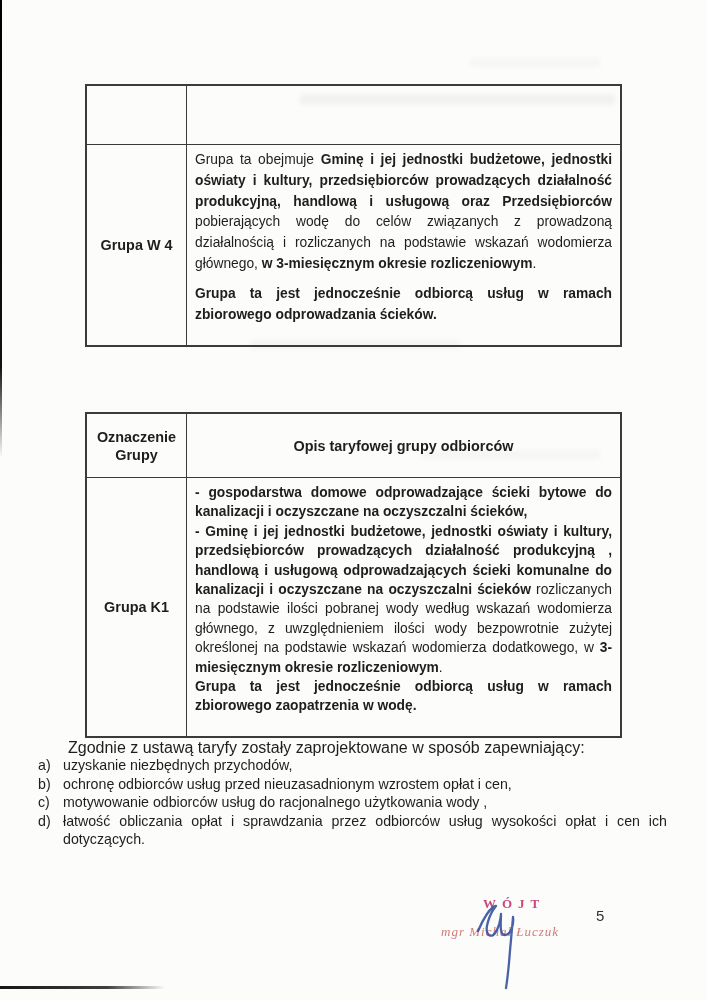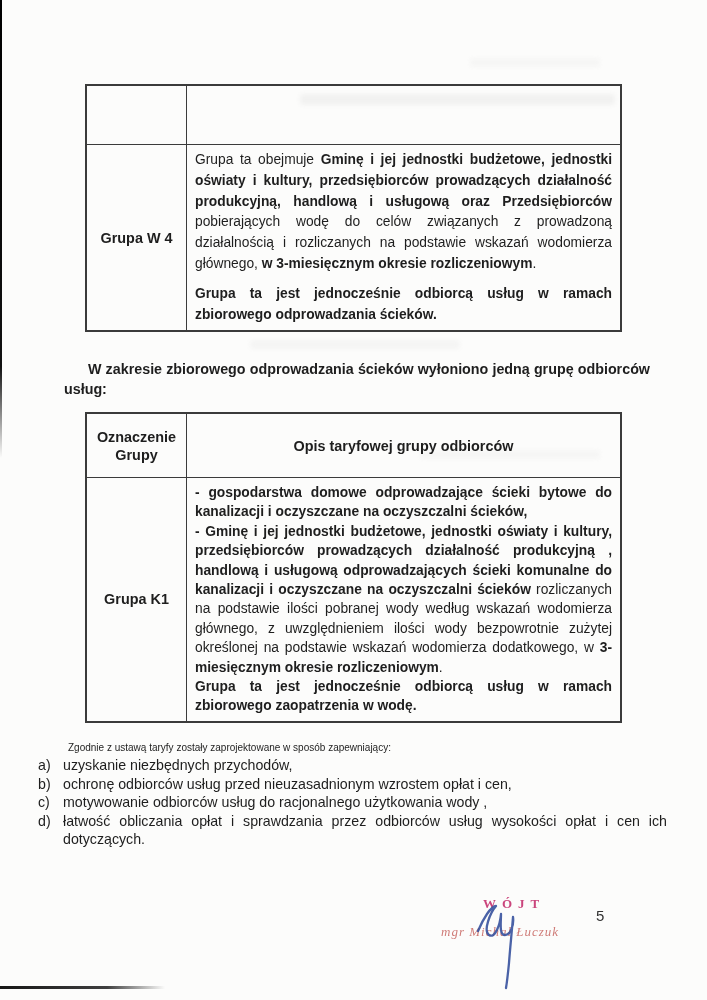--- a/index.html
+++ b/index.html
@@ -24,32 +24,32 @@
     grid-template-columns:100px 1fr;border:2px solid #3b3b3b;box-sizing:border-box;}
   .tbl-w4{top:84px;grid-template-rows:59px auto;}
   .tbl-k1{top:412px;grid-template-rows:64px auto;}
   .cell{box-sizing:border-box;}
   .c-label{border-right:1.5px solid #3b3b3b;display:flex;align-items:center;
     justify-content:center;font-weight:700;font-size:14.4px;text-align:center;}
   .c-rowdiv{border-bottom:1.5px solid #3b3b3b;}
   .c-head{display:flex;align-items:center;justify-content:center;
     font-weight:700;font-size:14.4px;text-align:center;line-height:18px;}
   .c-head-label{padding:0 14px;}
-  .c-body{padding:5px 8px 5px 8px;font-size:13.8px;}
+  .c-body{padding:5px 8px 20px 8px;font-size:13.8px;}
   .c-body p{margin:0;text-align:justify;}
   .w4-body p{line-height:20.8px;}
   .w4-note{margin-top:9px !important;}
   .k1-body p{line-height:19.4px;}
   .b{font-weight:700;}
 
   
   .intro{position:absolute;left:64px;top:360px;width:586px;margin:0;
     font-weight:700;font-size:14.3px;line-height:19.5px;text-align:justify;text-indent:24px;}
   .closing-lead{position:absolute;left:68px;top:739px;width:580px;margin:0;
-    font-size:10px;line-height:18.6px;}
+    font-size:16px;line-height:18.6px;}
   .list{position:absolute;left:38px;top:756px;width:629px;}
   .li{display:flex;font-size:14.2px;line-height:18.6px;}
   .li .marker{width:25px;flex:0 0 25px;}
   .li .litext{flex:1;text-align:justify;}
 
   
   .stamp-title{position:absolute;left:483px;top:896px;
     font-family:"Liberation Serif", serif;font-weight:700;font-size:13px;
     letter-spacing:6px;opacity:.8;filter:blur(.4px);}
   .stamp-name{position:absolute;left:441px;top:924px;
@@ -75,21 +75,20 @@
     <div class="cell c-body c-rowdiv"></div>
     <div class="cell c-label">
       <span>Grupa W 4</span>
     </div>
     <div class="cell c-body w4-body">
       <p><span>Grupa ta obejmuje </span><span class="b">Gminę i jej jednostki budżetowe, jednostki oświaty i kultury, przedsiębiorców prowadzących działalność produkcyjną, handlową i usługową oraz Przedsiębiorców</span><span> pobierających wodę do celów związanych z prowadzoną działalnością i rozliczanych na podstawie wskazań wodomierza głównego, </span><span class="b">w 3-miesięcznym okresie rozliczeniowym</span><span>.</span></p>
       <p class="w4-note"><span class="b">Grupa ta jest jednocześnie odbiorcą usług w ramach zbiorowego odprowadzania ścieków.</span></p>
     </div>
   </div>
 
-  <p class="intro">W zakresie zbiorowego odprowadzania ścieków wyłoniono jedną grupę odbiorców usług:</p>
 
   <div class="tbl tbl-k1">
     <div class="cell c-label c-head c-rowdiv">
       <span class="c-head-label">Oznaczenie Grupy</span>
     </div>
     <div class="cell c-head c-rowdiv">
       <span>Opis taryfowej grupy odbiorców</span>
     </div>
     <div class="cell c-label">
       <span>Grupa K1</span>

